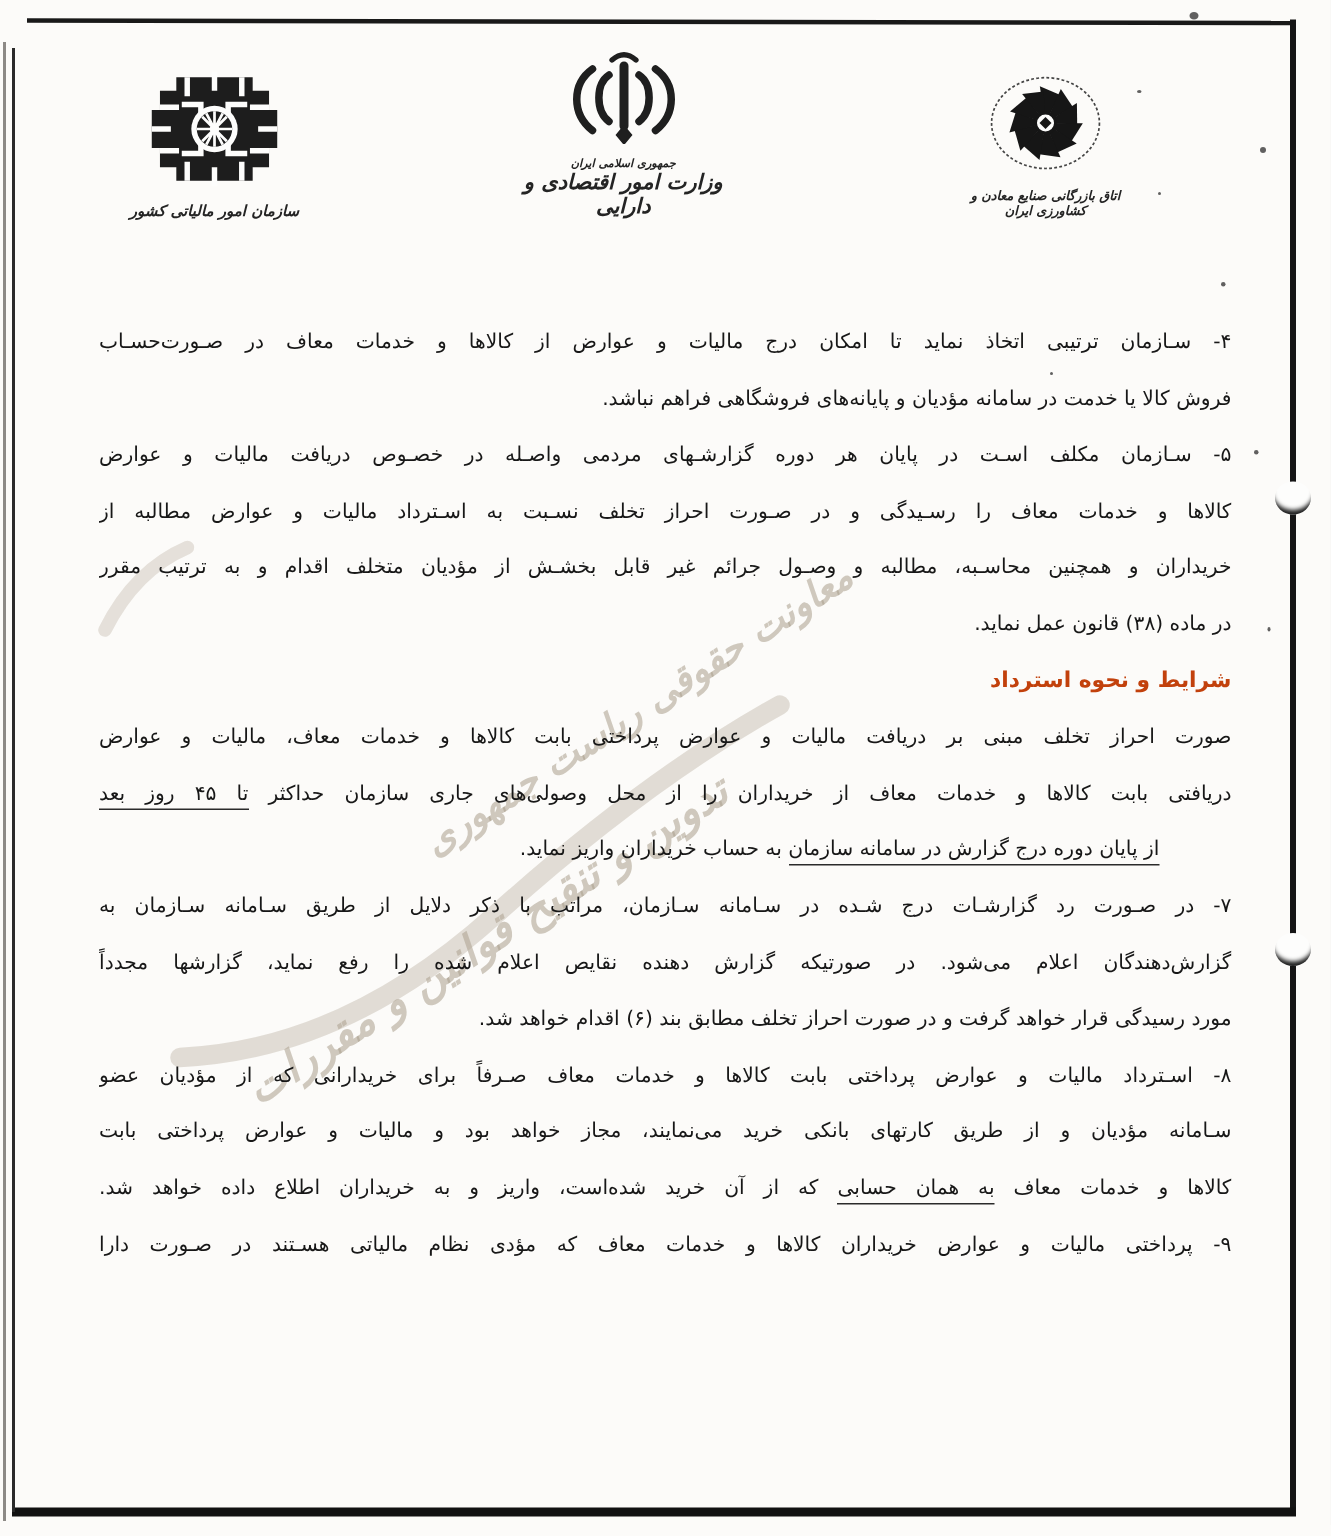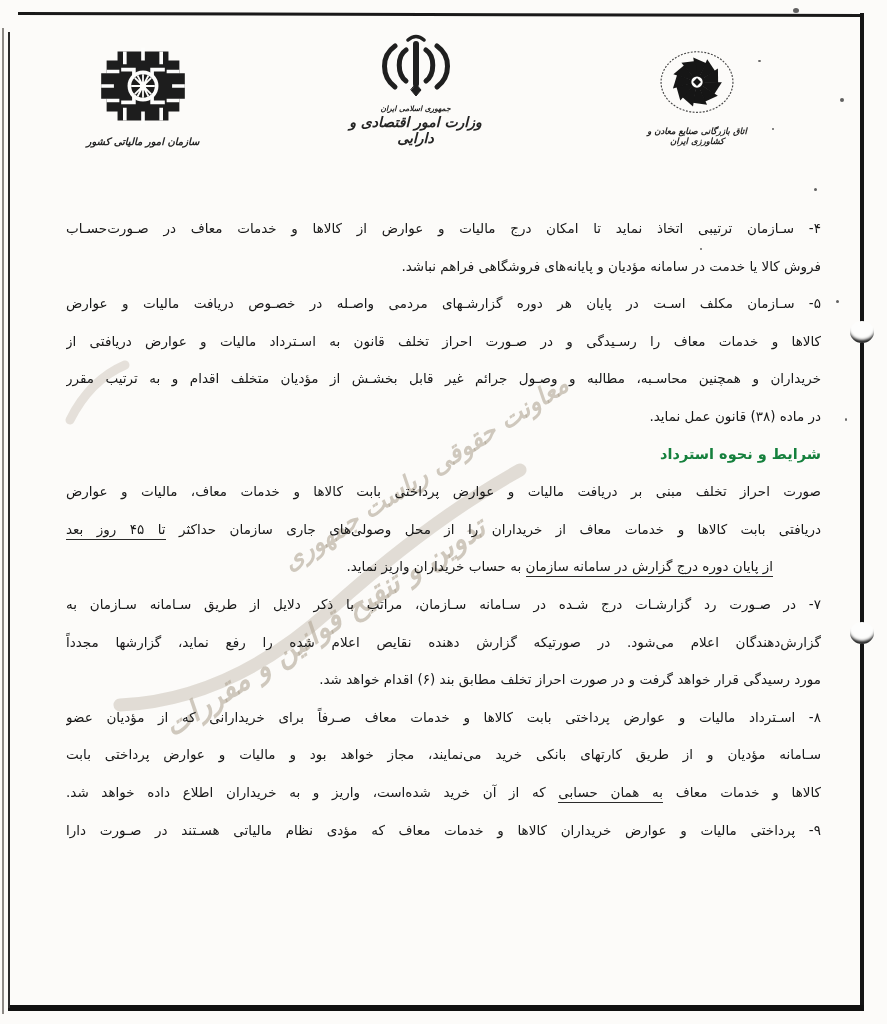--- a/index.html
+++ b/index.html
@@ -52,21 +52,21 @@
   .doc-line{
     height:37.6px;line-height:37.6px;
     text-align:justify;text-align-last:justify;
     overflow:hidden;white-space:nowrap;
   }
   .doc-line.align-right {text-align-last:right;}
   .doc-line.align-center{text-align-last:center;}
   .doc-line.align-indent{text-align-last:right;padding-right:48px;}
   .doc-heading{
     height:37.6px;line-height:37.6px;font-weight:bold;font-size:14.5px;
-    text-align:right;color:#15803d;
+    text-align:right;color:#c2410c;
   }
   .u{border-bottom:1.5px solid #2b2b2b;padding-bottom:2px;}
   
   .speck{position:absolute;background:#3a3a3a;border-radius:50%;opacity:.8;}
 </style>
 </head>
 <body>
 
 <div class="page">
 
@@ -144,21 +144,21 @@
       <circle cx="50" cy="36" r="7" fill="#fdfdfc" stroke="#161616" stroke-width="2"></circle>
       <rect x="47" y="33" width="6" height="6" fill="#161616" transform="rotate(45 50 36)"></rect>
     </svg>
     <figcaption class="cap">اتاق بازرگانی صنایع معادن و کشاورزی ایران</figcaption>
   </figure>
 
   <main class="doc">
       <div class="doc-line align-justify"><span>۴- سـازمان ترتیبی اتخاذ نماید تا امکان درج مالیات و عوارض از کالاها و خدمات معاف در صـورت‌حسـاب</span></div>
       <div class="doc-line align-right"><span>فروش کالا یا خدمت در سامانه مؤدیان و پایانه‌های فروشگاهی فراهم نباشد.</span></div>
       <div class="doc-line align-justify"><span>۵- سـازمان مکلف اسـت در پایان هر دوره گزارشـهای مردمی واصـله در خصـوص دریافت مالیات و عوارض</span></div>
-      <div class="doc-line align-justify"><span>کالاها و خدمات معاف را رسـیدگی و در صـورت احراز تخلف قانون به اسـترداد مالیات و عوارض دریافتی از</span></div>
+      <div class="doc-line align-justify"><span>کالاها و خدمات معاف را رسـیدگی و در صـورت احراز تخلف نسـبت به اسـترداد مالیات و عوارض مطالبه از</span></div>
       <div class="doc-line align-justify"><span>خریداران و همچنین محاسـبه، مطالبه و وصـول جرائم غیر قابل بخشـش از مؤدیان متخلف اقدام و به ترتیب مقرر</span></div>
       <div class="doc-line align-right"><span>در ماده (۳۸) قانون عمل نماید.</span></div>
       <div class="doc-heading">شرایط و نحوه استرداد</div>
       <div class="doc-line align-justify"><span>صورت احراز تخلف مبنی بر دریافت مالیات و عوارض پرداختی بابت کالاها و خدمات معاف، مالیات و عوارض</span></div>
       <div class="doc-line align-justify"><span>دریافتی بابت کالاها و خدمات معاف از خریداران را از محل وصولی‌های جاری سازمان حداکثر </span><span class="u">تا ۴۵ روز بعد</span></div>
       <div class="doc-line align-indent"><span class="u">از پایان دوره درج گزارش در سامانه سازمان</span><span> به حساب خریداران واریز نماید.</span></div>
       <div class="doc-line align-justify"><span>۷- در صـورت رد گزارشـات درج شـده در سـامانه سـازمان، مراتب با ذکر دلایل از طریق سـامانه سـازمان به</span></div>
       <div class="doc-line align-justify"><span>گزارش‌دهندگان اعلام می‌شود. در صورتیکه گزارش دهنده نقایص اعلام شده را رفع نماید، گزارشها مجدداً</span></div>
       <div class="doc-line align-right"><span>مورد رسیدگی قرار خواهد گرفت و در صورت احراز تخلف مطابق بند (۶) اقدام خواهد شد.</span></div>
       <div class="doc-line align-justify"><span>۸- اسـترداد مالیات و عوارض پرداختی بابت کالاها و خدمات معاف صـرفاً برای خریدارانی که از مؤدیان عضو</span></div>

